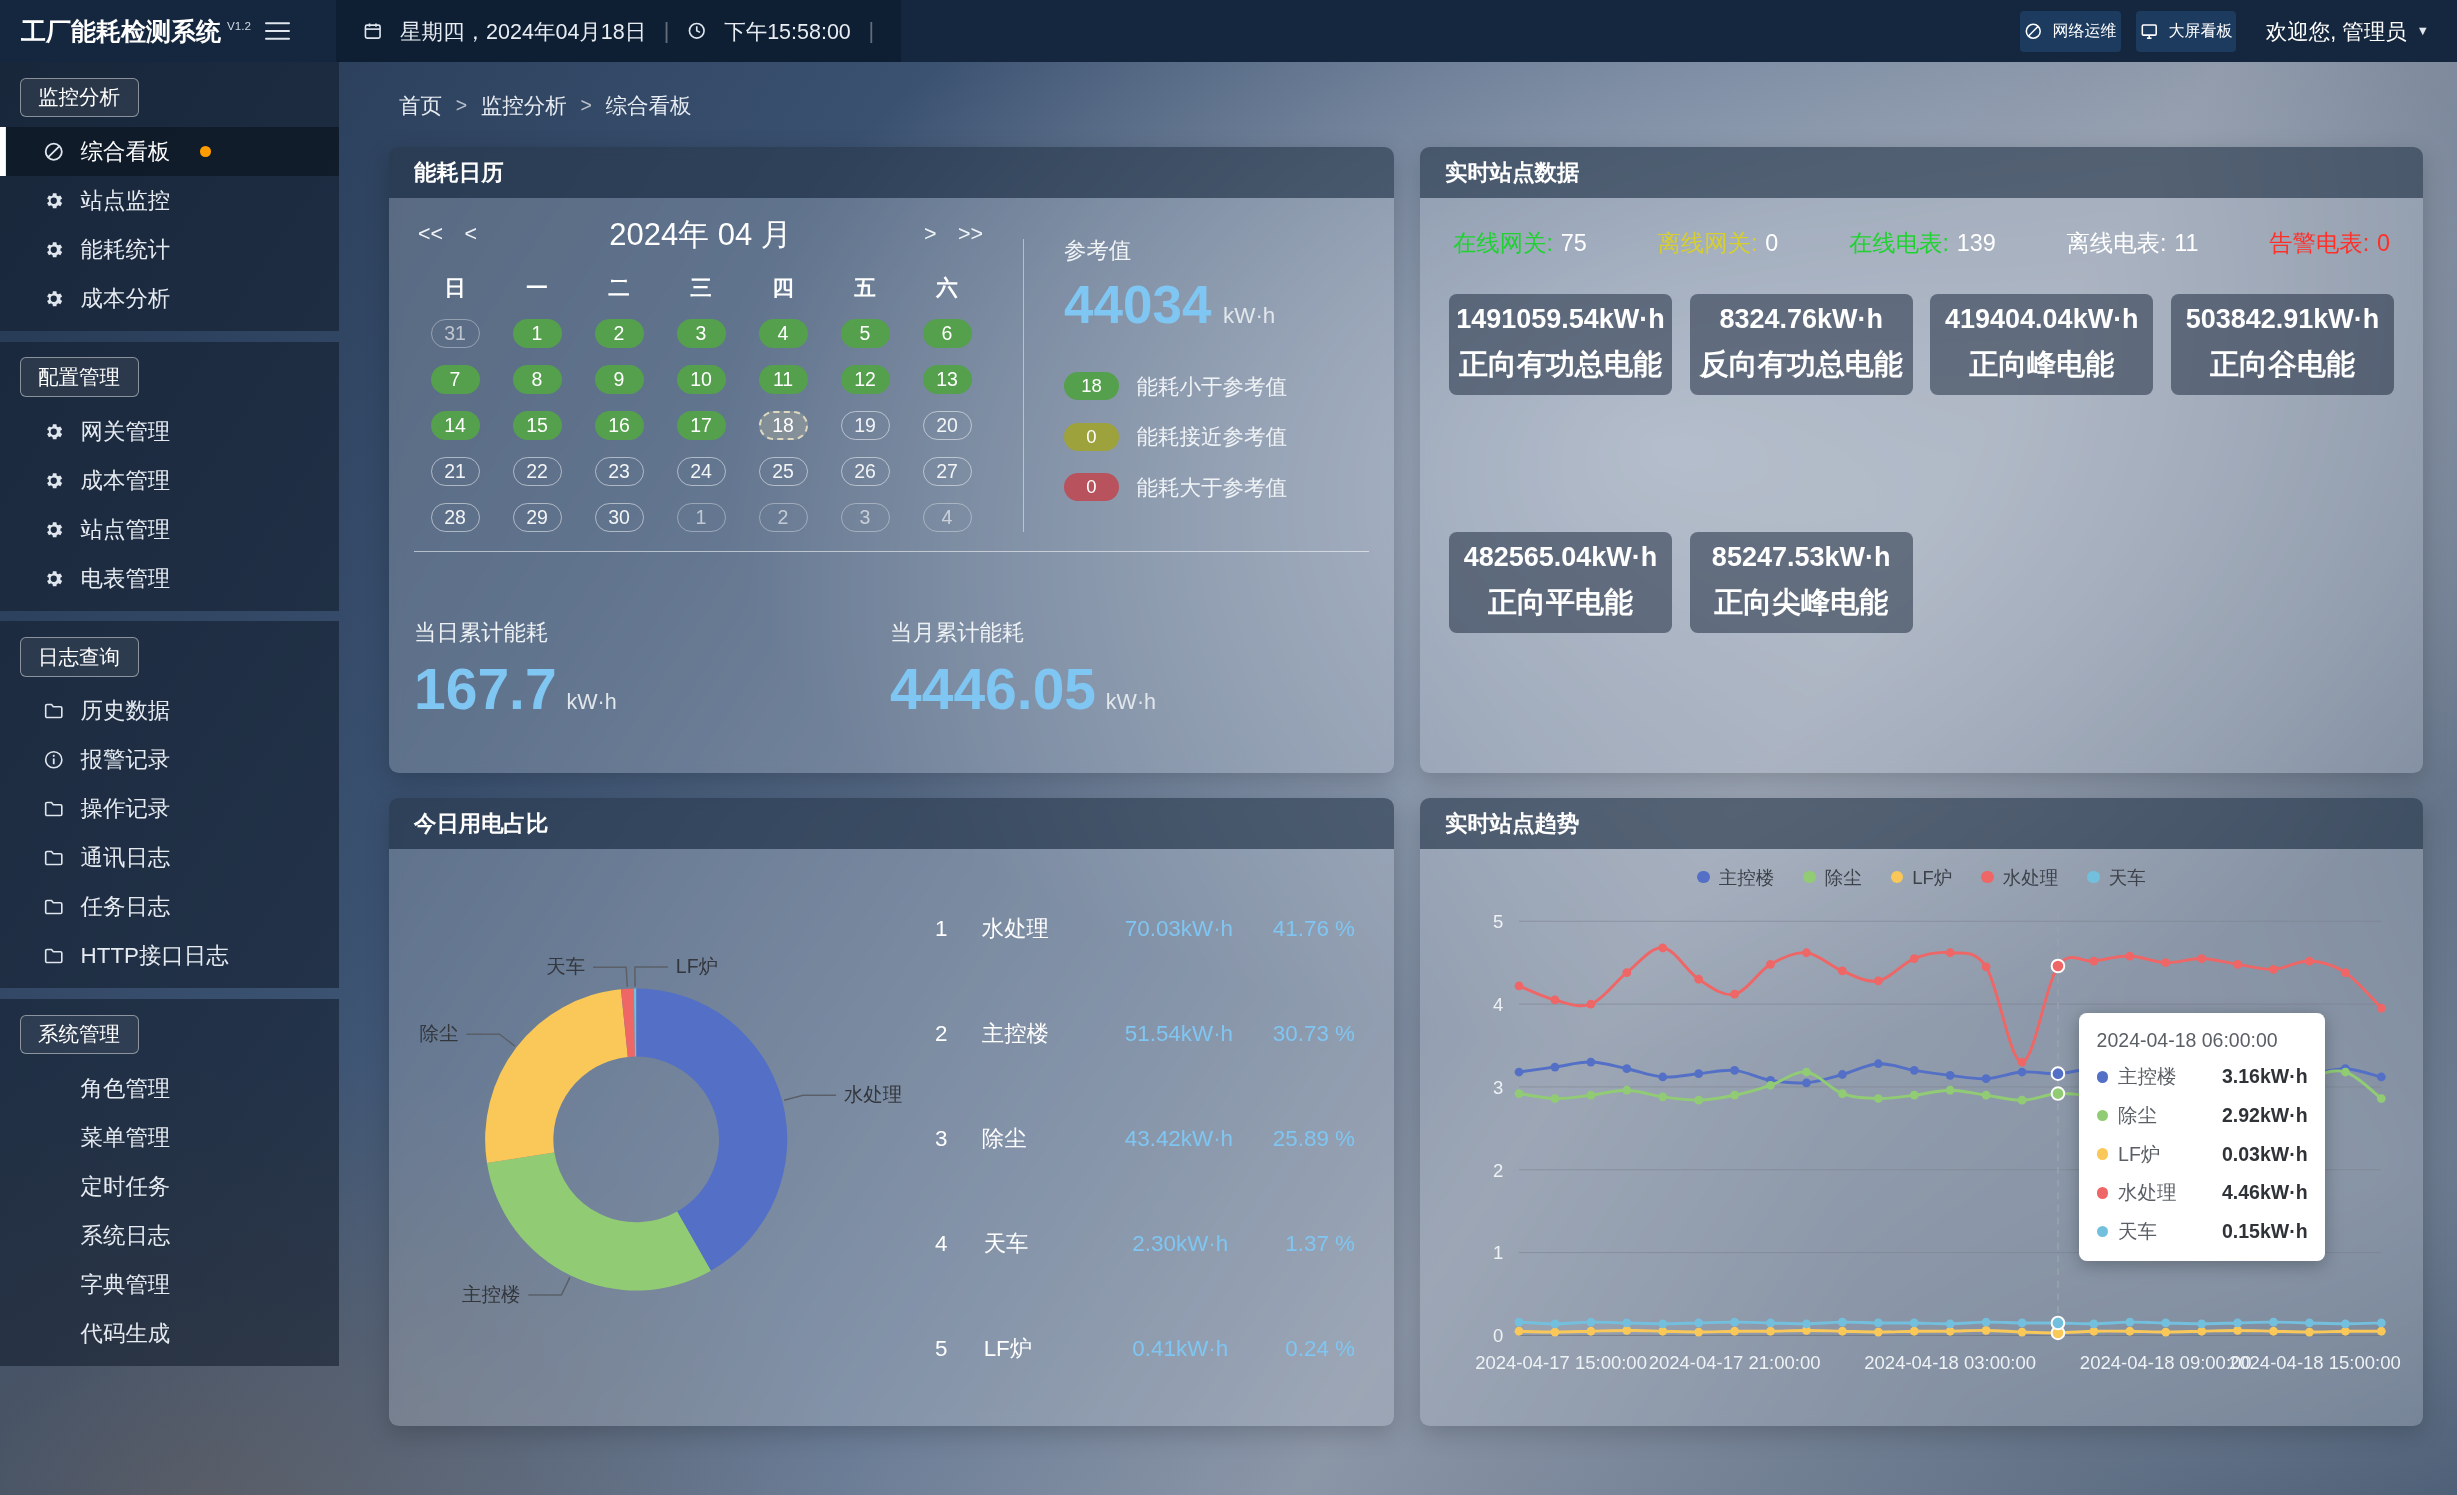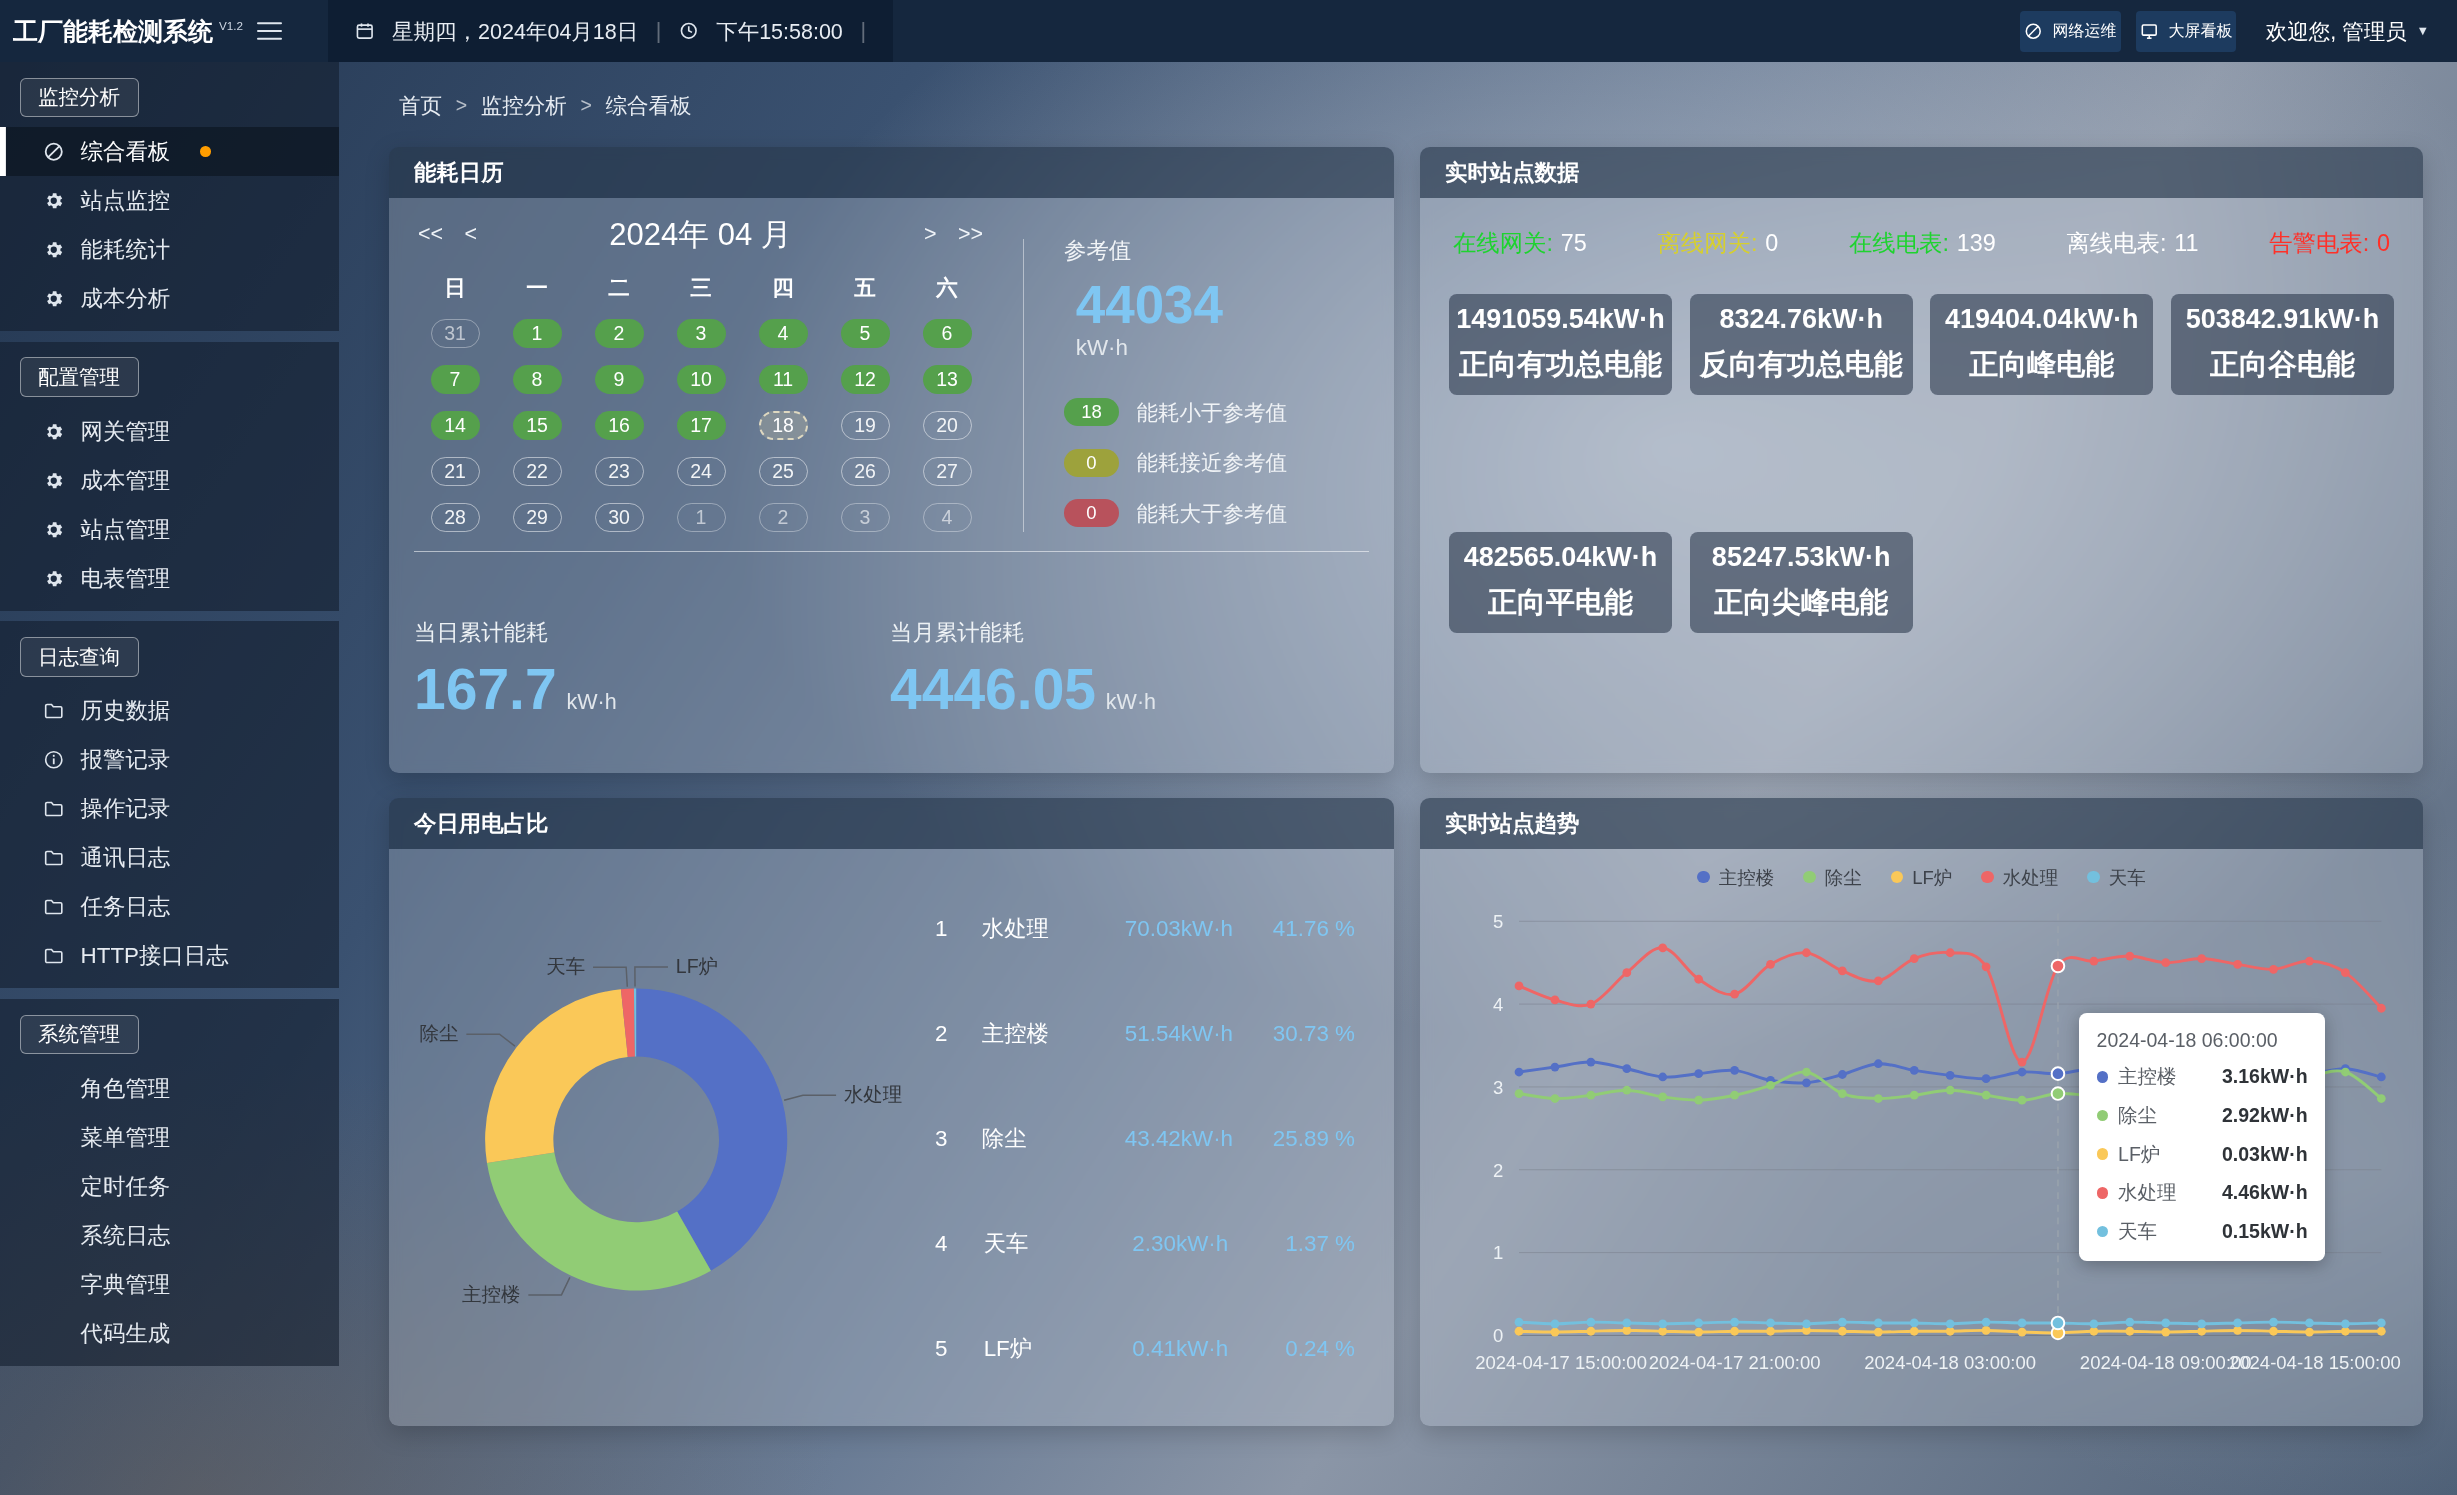--- a/index.html
+++ b/index.html
@@ -7,21 +7,21 @@
   .app{position:relative;width:2458px;height:1495px;
     background:
       radial-gradient(1463px 926px at 68% 30%, rgba(208,214,224,.60), rgba(208,214,224,0) 65%),
       radial-gradient(1073px 731px at 8% 100%, rgba(118,96,74,.38), rgba(0,0,0,0) 60%),
       radial-gradient(878px 585px at 96% 78%, rgba(150,160,176,.35), rgba(0,0,0,0) 60%),
       linear-gradient(123deg,#233650 0%,#3a5170 28%,#6a7c95 52%,#8b96a7 66%,#4d5f76 100%);
     overflow:hidden;}
   
   header{position:absolute;top:0;left:0;right:0;height:62px;background:#15273e;
     display:flex;align-items:center;z-index:20;color:#fff;}
-  .brand{width:226px;padding-left:13px;font-size:25px;font-weight:700;white-space:nowrap;}
+  .brand{width:226px;padding-left:21px;font-size:25px;font-weight:700;white-space:nowrap;}
   .brand sup{font-size:11.7px;font-weight:400;margin-left:5.9px;color:#cfd8e4;}
   .hamburger{width:60px;height:62px;display:flex;align-items:center;justify-content:center;cursor:pointer;}
   .hamburger span{display:block;width:25px;height:2.9px;background:#dfe6ee;box-shadow:0 7.8px 0 #dfe6ee,0 -7.8px 0 #dfe6ee;border-radius:2px;}
   .datetime-box{margin-left:29px;height:62px;background:#0e1e33;display:flex;align-items:center;
     gap:17.6px;padding:0 27px;font-size:21.5px;color:#e8edf3;}
   .dt-sep{color:rgba(255,255,255,.35);}
   .ico{display:inline-flex;align-items:center;}
   .flex-spacer{flex:1;}
   .hbtn{background:#1d3b5f;border:none;color:#fff;font-size:16px;height:41px;padding:0 4px;
     border-radius:3.9px;display:flex;align-items:center;gap:9.8px;margin-right:15.6px;cursor:pointer;
@@ -61,21 +61,21 @@
   .cal-cell{height:46px;display:flex;align-items:center;justify-content:center;}
   .pill{width:49px;height:29px;border-radius:14.6px;display:flex;align-items:center;justify-content:center;
     font-size:19.5px;cursor:pointer;box-sizing:border-box;}
   .pill.past{background:#55a04c;color:#fff;}
   .pill.today{border:2px dashed #ded8c0;background:rgba(228,212,168,.22);color:#fff;}
   .pill.future{border:1px solid rgba(255,255,255,.5);color:#f2f4f6;}
   .pill.other{border:1px solid rgba(255,255,255,.35);color:rgba(255,255,255,.6);}
   .v-divider{position:absolute;left:634px;top:41px;height:293px;border-left:1px solid rgba(255,255,255,.45);}
   .cal-right{position:absolute;left:675px;top:37px;width:312px;}
   .ref-label{font-size:22.4px;color:#f0f3f6;}
-  .ref-value{margin-top:7.8px;font-size:53px;font-weight:700;color:#7fc6f2;display:flex;align-items:baseline;flex-direction:column;}
+  .ref-value{margin-top:7.8px;font-size:53px;font-weight:700;color:#7fc6f2;display:flex;align-items:baseline;}
   .ref-value .unit{font-size:22.4px;color:#e2e7ec;font-weight:400;margin-left:11.7px;}
   .cal-legend{margin-top:37px;display:flex;flex-direction:column;gap:21.5px;}
   .cal-leg-item{display:flex;align-items:center;gap:17.6px;color:#f0f3f6;font-size:21.5px;}
   .leg-pill{width:55px;height:28px;border-radius:14.6px;display:flex;align-items:center;justify-content:center;
     color:#fff;font-size:18.5px;flex:none;}
   .h-divider{position:absolute;left:25px;right:25px;top:353px;border-top:1px solid rgba(255,255,255,.55);}
   .totals{position:absolute;left:25px;top:419px;right:25px;display:flex;}
   .total-block{width:476px;}
   .total-label{font-size:22.4px;color:#eef2f5;}
   .total-value{font-size:57px;font-weight:700;color:#7fc6f2;margin-top:7.8px;display:flex;align-items:baseline;}

